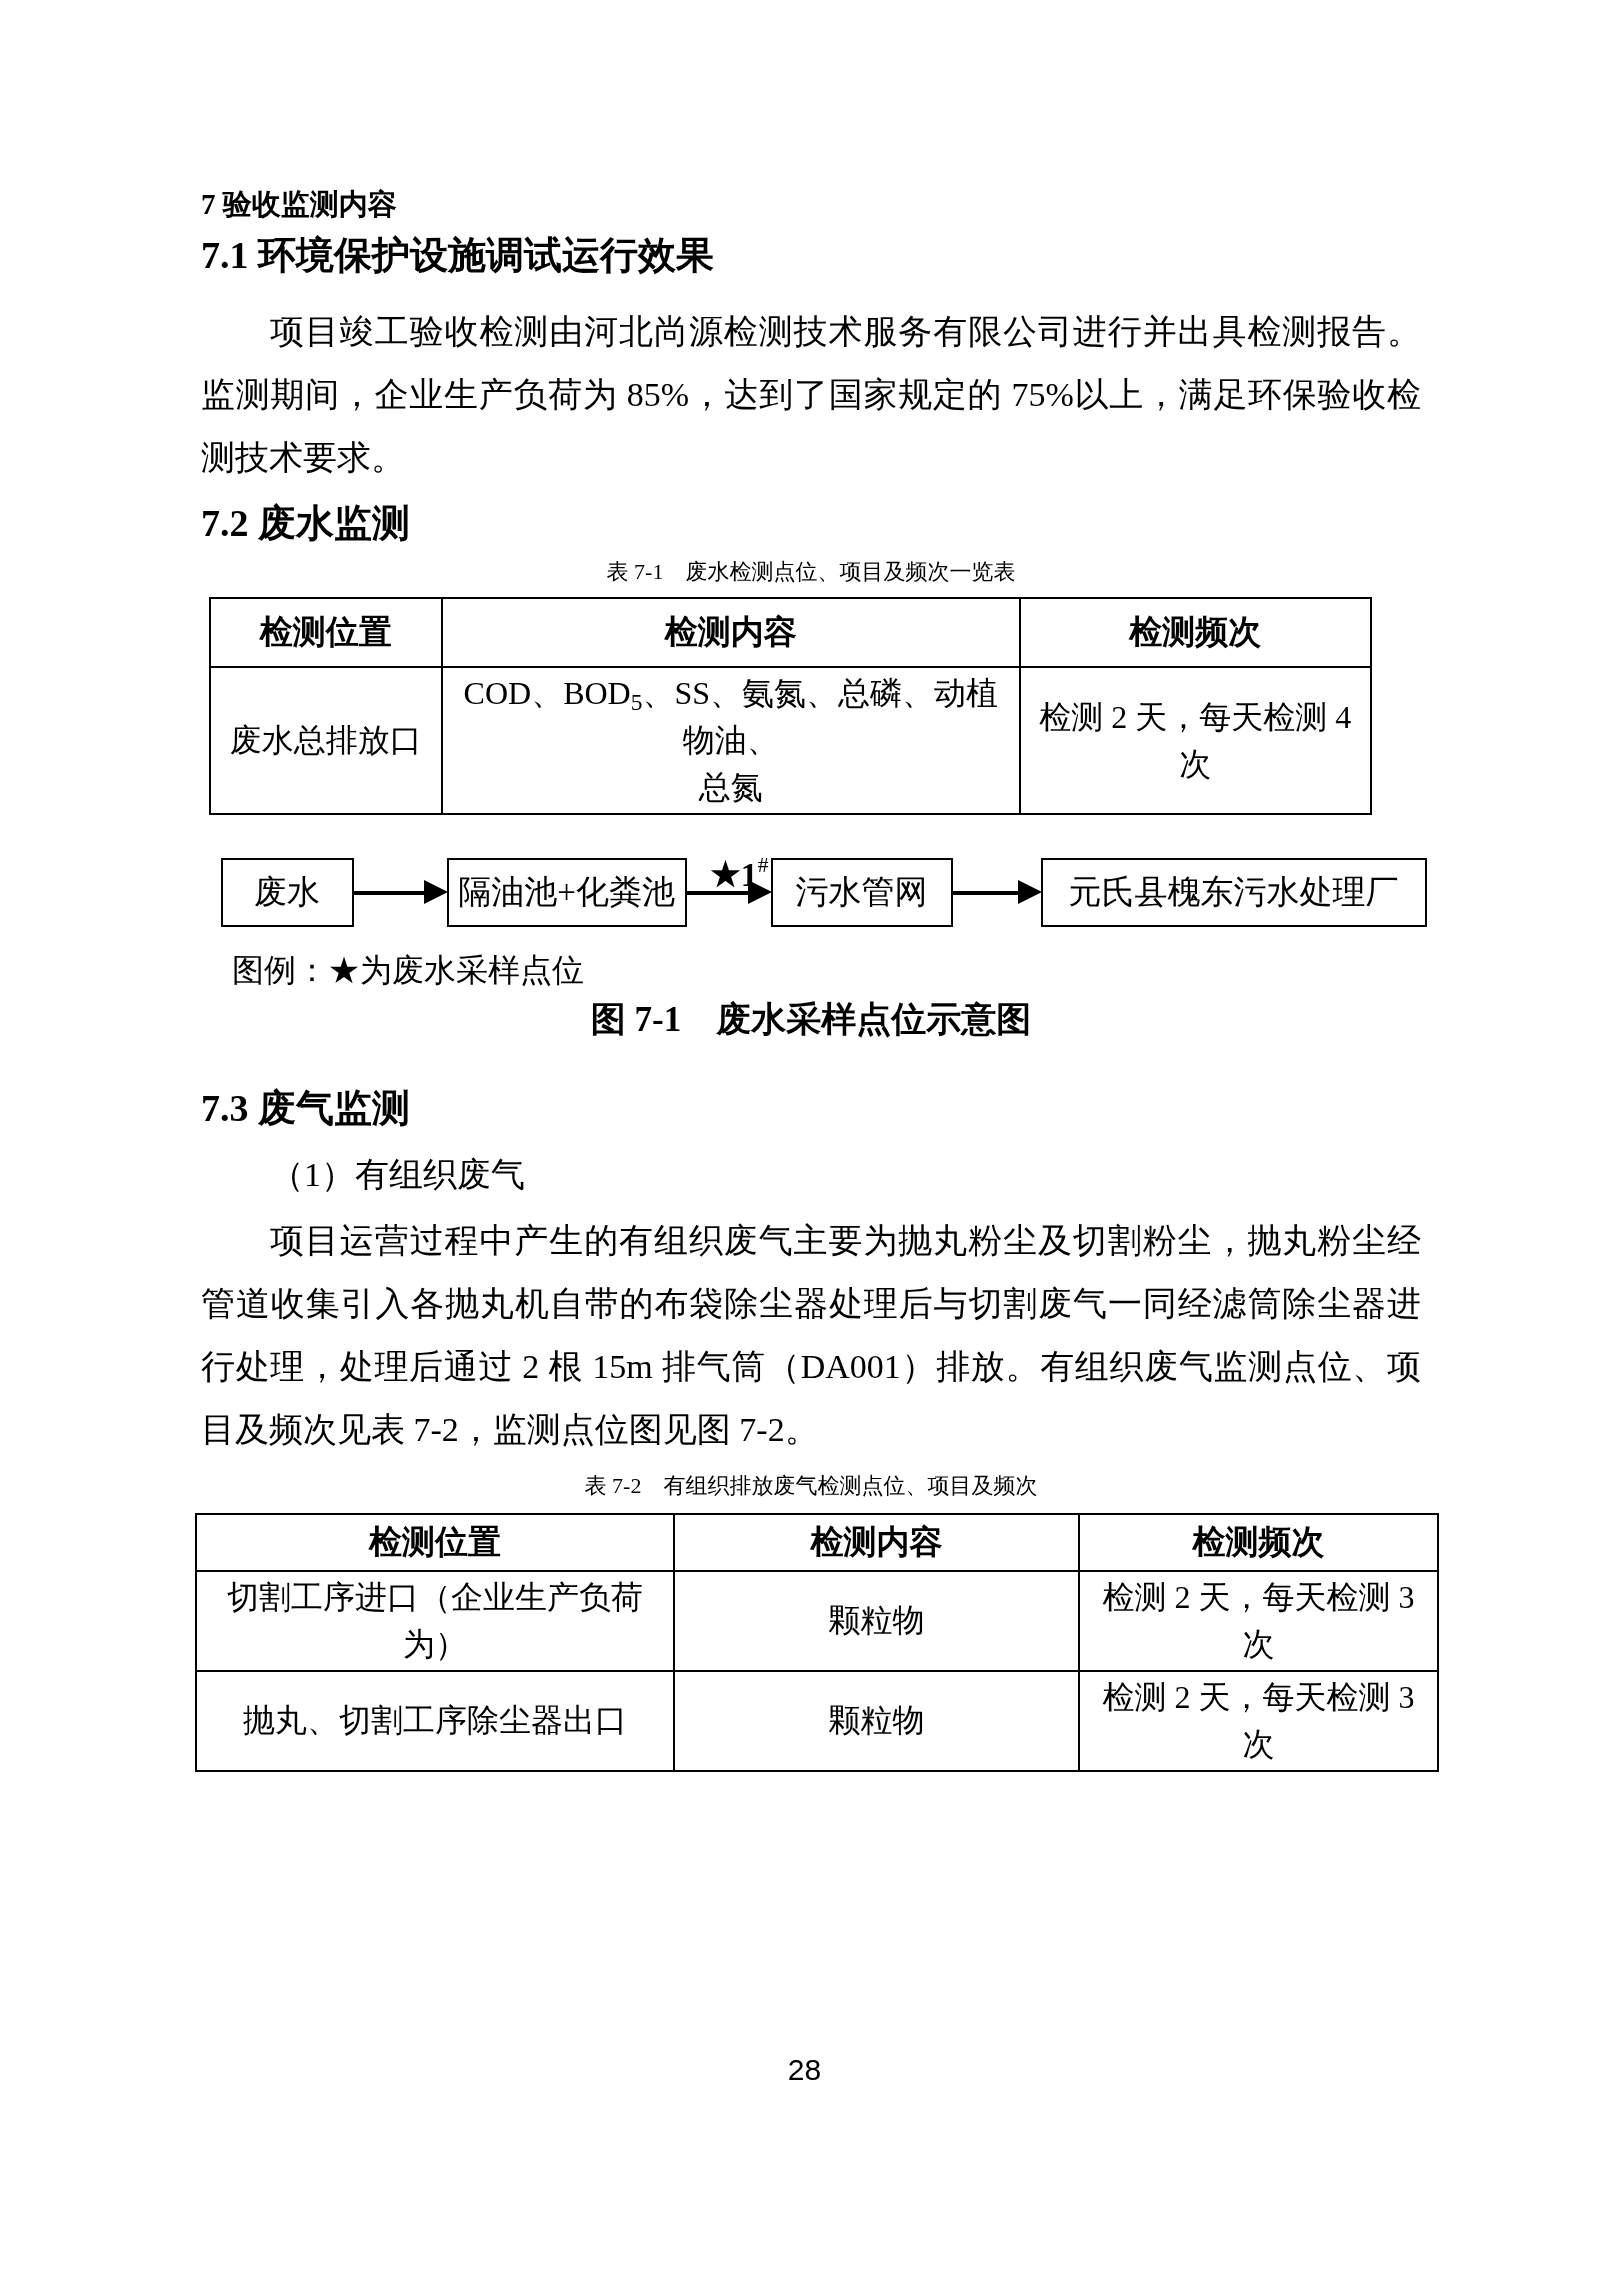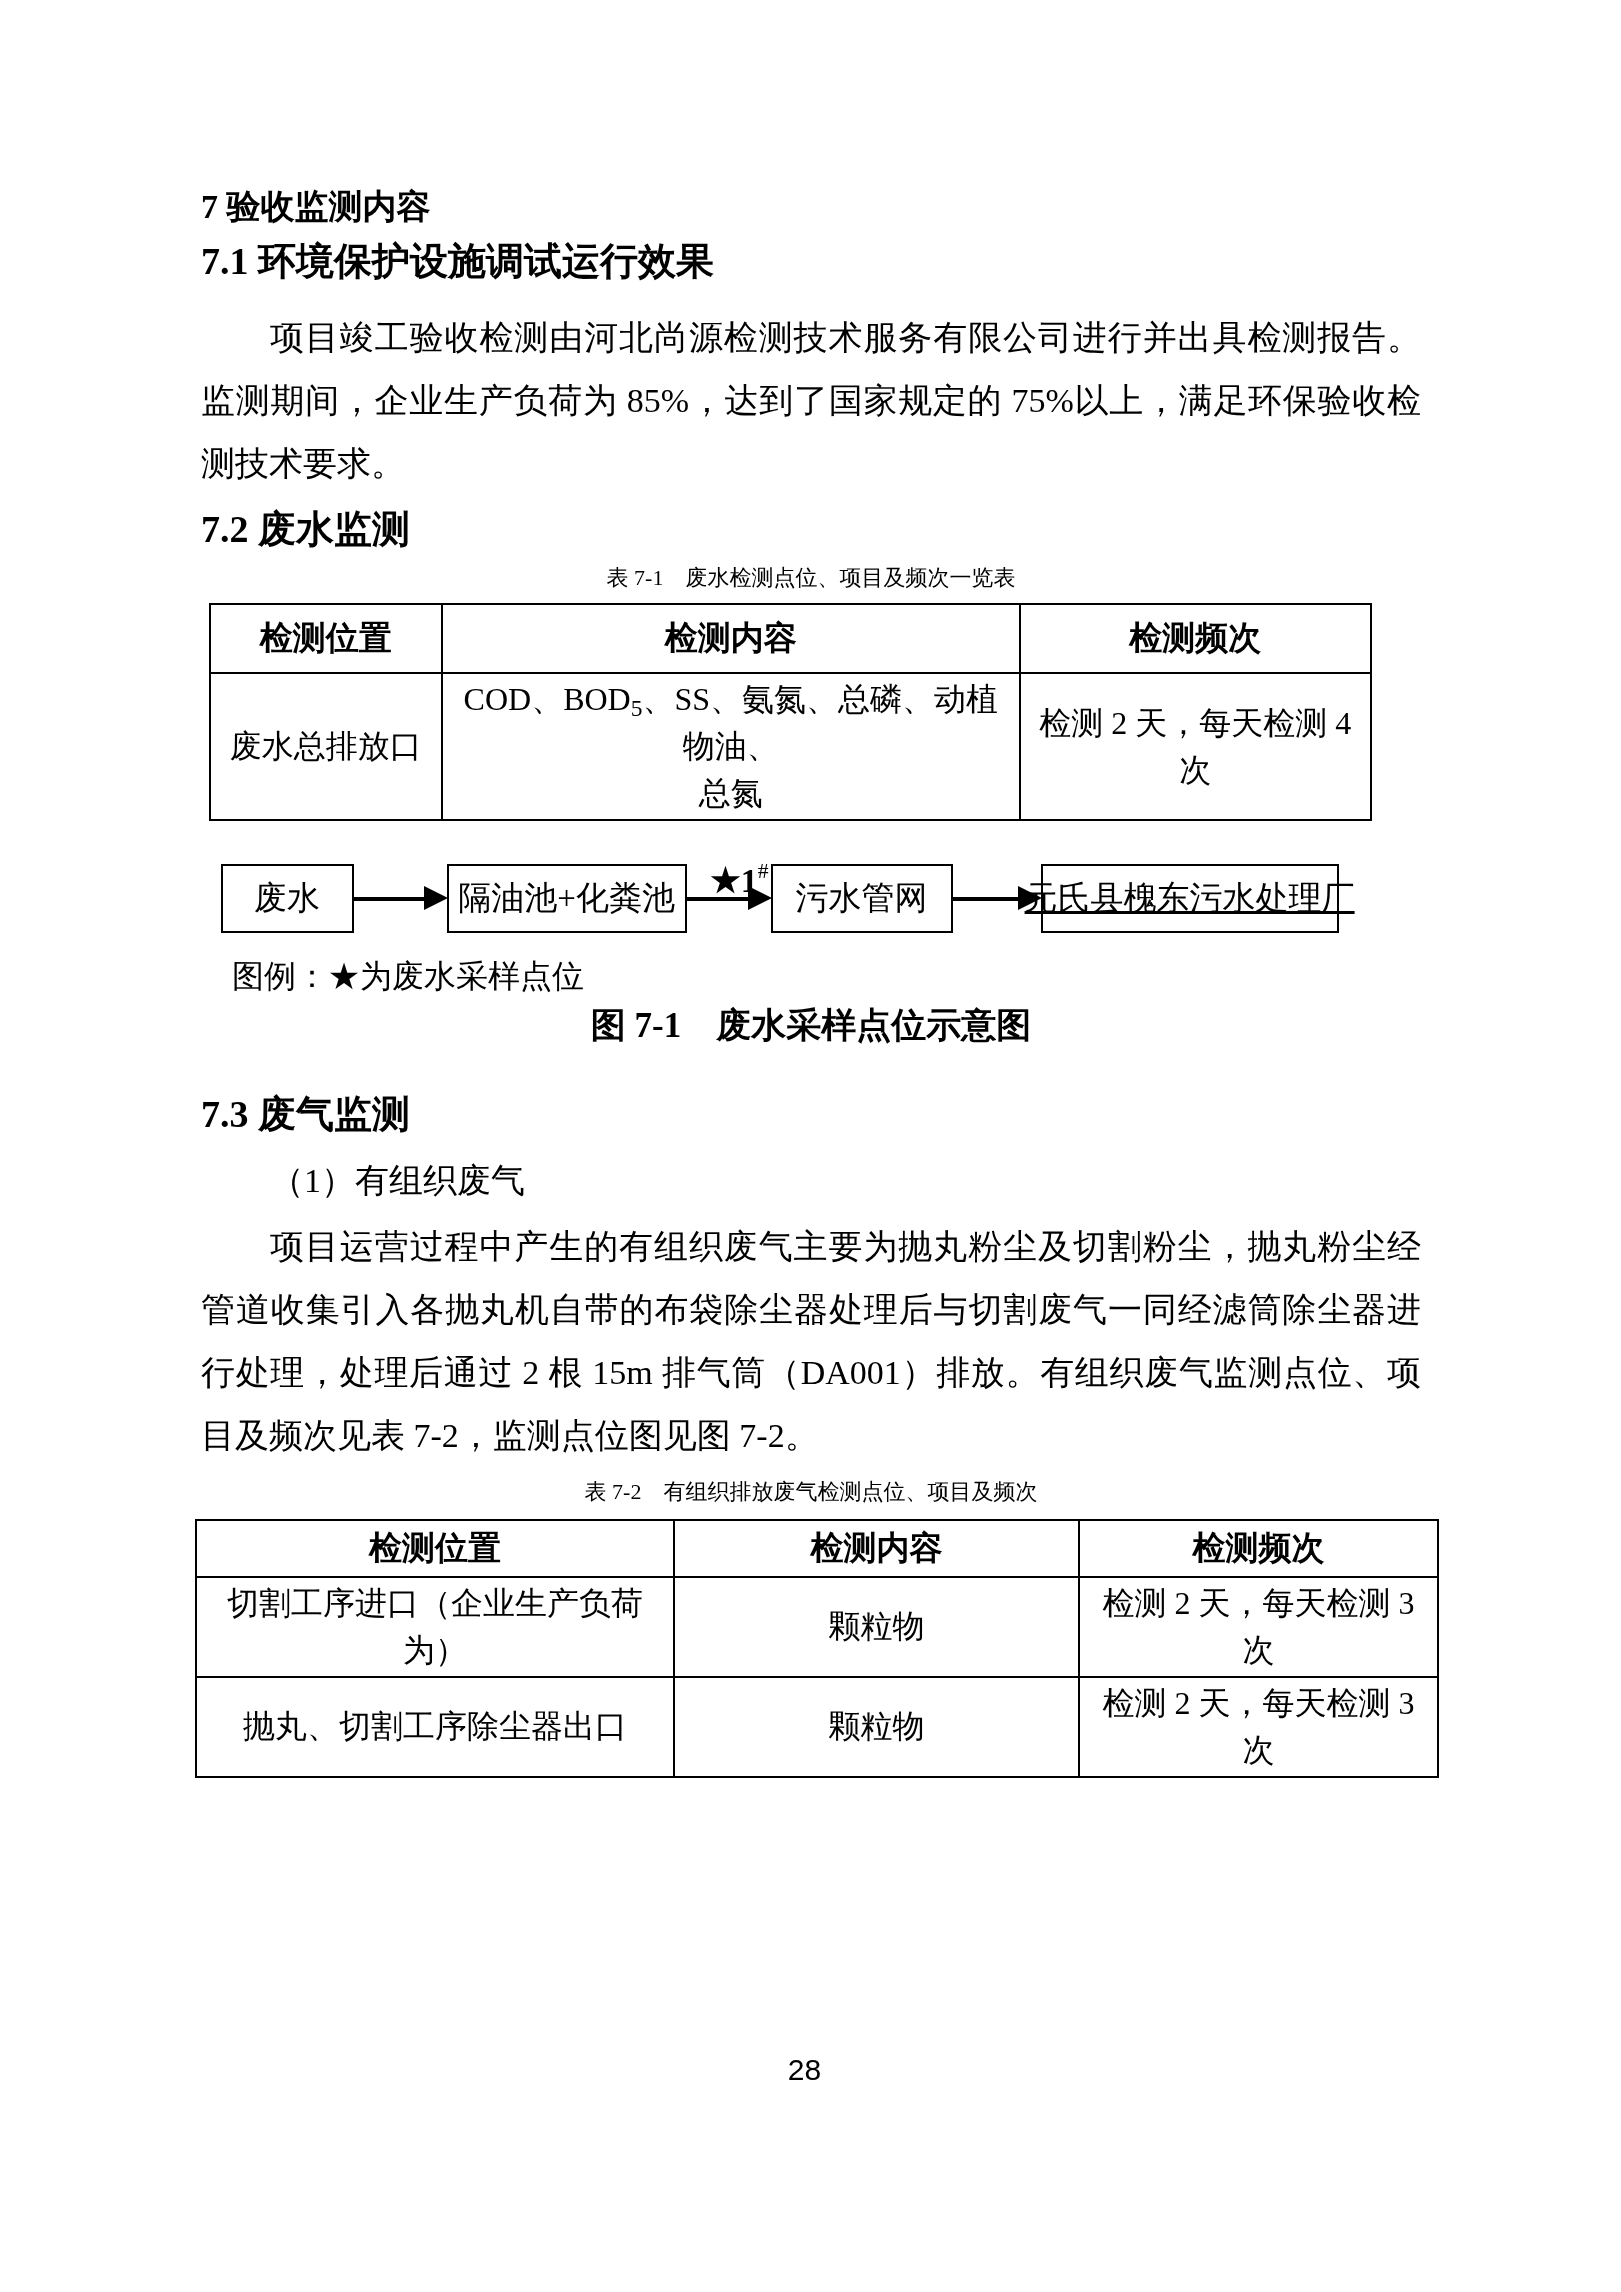--- a/index.html
+++ b/index.html
@@ -12,21 +12,21 @@
     background: #ffffff;
     color: #000000;
     font-family: "Liberation Serif", "DejaVu Serif", serif;
     overflow: hidden;
   }
   .content {
     padding: 162px 200px 0 201px;
   }
   .h1 {
     margin-top: 24.5px;
-    font-size: 34px;
+    font-size: 29px;
     font-weight: bold;
     line-height: 1.2;
   }
   .h2 {
     font-size: 38px;
     font-weight: bold;
     line-height: 1.3;
   }
   .h2-71 { margin-top: 10px; }
   .h2-72 { margin-top: 9.8px; }
@@ -106,21 +106,21 @@
     border: 2.9px solid #000;
     display: flex;
     align-items: center;
     justify-content: center;
     font-size: 33px;
     white-space: nowrap;
   }
   .fb1 { width: 133px; }
   .fb2 { width: 240px; }
   .fb3 { width: 182px; }
-  .fb4 { width: 298px; text-decoration: underline; }
+  .fb4 { width: 386px; }
   .conn {
     flex: none;
     position: relative;
     height: 69px;
   }
   .c1 { width: 93px; }
   .c2 { width: 84px; }
   .c3 { width: 88px; }
   .conn .line {
     position: absolute;

